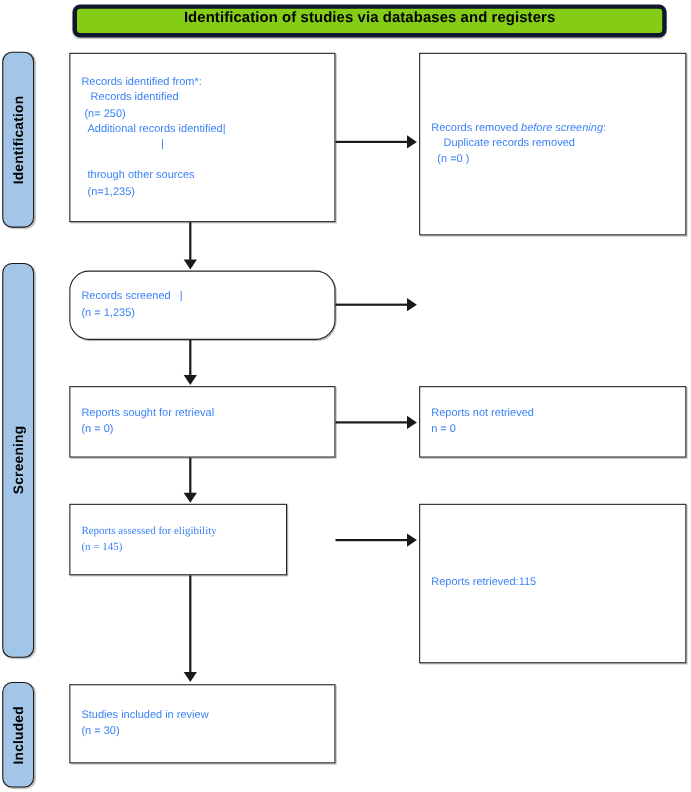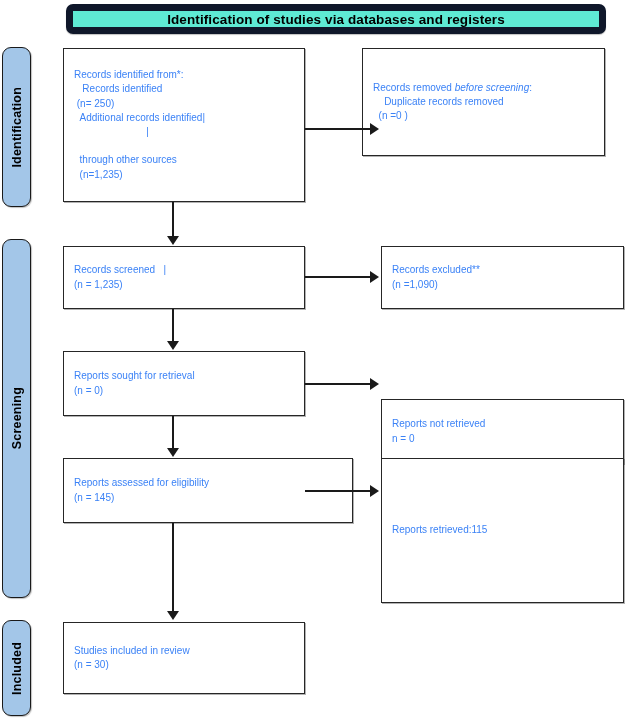--- a/index.html
+++ b/index.html
@@ -16,25 +16,25 @@
     width: 628px;
     height: 720px;
     background: #ffffff;
     overflow: hidden;
   }
 
   
   .phase-banner {
     position: absolute;
     box-sizing: border-box;
-    background: #5eead4;
-    border: 7px solid #0f172a;
+    background: #84cc16;
+    border: 4px solid #0f172a;
     border-radius: 7px;
     display: flex;
-    align-items: flex-end;
+    align-items: flex-start;
     justify-content: center;
     font-weight: bold;
     font-size: 13.5px;
     letter-spacing: 0.1px;
     color: #000;
     box-shadow: 0 1px 1px rgba(0,0,0,0.25);
   }
 
   
   .stage-tab {
@@ -129,65 +129,61 @@
     <div class="box-text"><span>Records identified from*:</span>
 <span>   Records identified</span>
 <span> (n= 250)</span>
 <span>  Additional records identified|</span>
 <span>                          |</span>
 <span></span>
 <span>  through other sources</span>
 <span>  (n=1,235)</span></div>
   </div>
 
-  <div class="flow-box" style="left:362px; top:48px; width:243px; height:108px;">
+  <div class="flow-box" style="left:381px; top:48px; width:243px; height:166px;">
     <div class="box-text"><span>Records removed </span><span class="ital">before screening</span><span>:</span>
 <span>    Duplicate records removed</span>
 <span>  (n =0 )</span></div>
   </div>
 
   <div class="h-line" style="left:305px; top:128px; width:66px;"></div>
   <div class="arrow-right" style="left:370px; top:123px;"></div>
 
   <div class="v-line" style="left:172px; top:202px; height:36px;"></div>
   <div class="arrow-down" style="left:167px; top:236px;"></div>
 
-  <div class="flow-box" style="left:63px; top:246px; width:242px; height:63px;">
+  <div class="flow-box" style="left:63px; top:246px; width:242px; height:63px;border-radius:18px;">
     <div class="box-text"><span>Records screened   |</span>
 <span>(n = 1,235)</span></div>
   </div>
 
-  <div class="flow-box" style="left:381px; top:246px; width:243px; height:63px;">
-    <div class="box-text"><span>Records excluded**</span>
-<span>(n =1,090)</span></div>
-  </div>
 
   <div class="h-line" style="left:305px; top:276px; width:66px;"></div>
   <div class="arrow-right" style="left:370px; top:271px;"></div>
 
   <div class="v-line" style="left:172px; top:309px; height:34px;"></div>
   <div class="arrow-down" style="left:167px; top:341px;"></div>
 
   <div class="flow-box" style="left:63px; top:351px; width:242px; height:65px;justify-content:center;">
     <div class="box-text"><span>Reports sought for retrieval</span>
 <span>(n = 0)</span></div>
   </div>
 
-  <div class="flow-box" style="left:381px; top:351px; width:243px; height:65px;margin-top:48px;">
+  <div class="flow-box" style="left:381px; top:351px; width:243px; height:65px;">
     <div class="box-text"><span>Reports not retrieved</span>
 <span>n = 0</span></div>
   </div>
 
   <div class="h-line" style="left:305px; top:383px; width:66px;"></div>
   <div class="arrow-right" style="left:370px; top:378px;"></div>
 
   <div class="v-line" style="left:172px; top:416px; height:34px;"></div>
   <div class="arrow-down" style="left:167px; top:448px;"></div>
 
-  <div class="flow-box" style="left:63px; top:458px; width:290px; height:65px;">
+  <div class="flow-box" style="left:63px; top:458px; width:198px; height:65px;font-family:Liberation Serif, serif;">
     <div class="box-text"><span>Reports assessed for eligibility</span>
 <span>(n = 145)</span></div>
   </div>
 
   <div class="flow-box" style="left:381px; top:458px; width:243px; height:145px;">
     <div class="box-text"><span>Reports retrieved:115</span></div>
   </div>
 
   <div class="h-line" style="left:305px; top:490px; width:66px;"></div>
   <div class="arrow-right" style="left:370px; top:485px;"></div>

